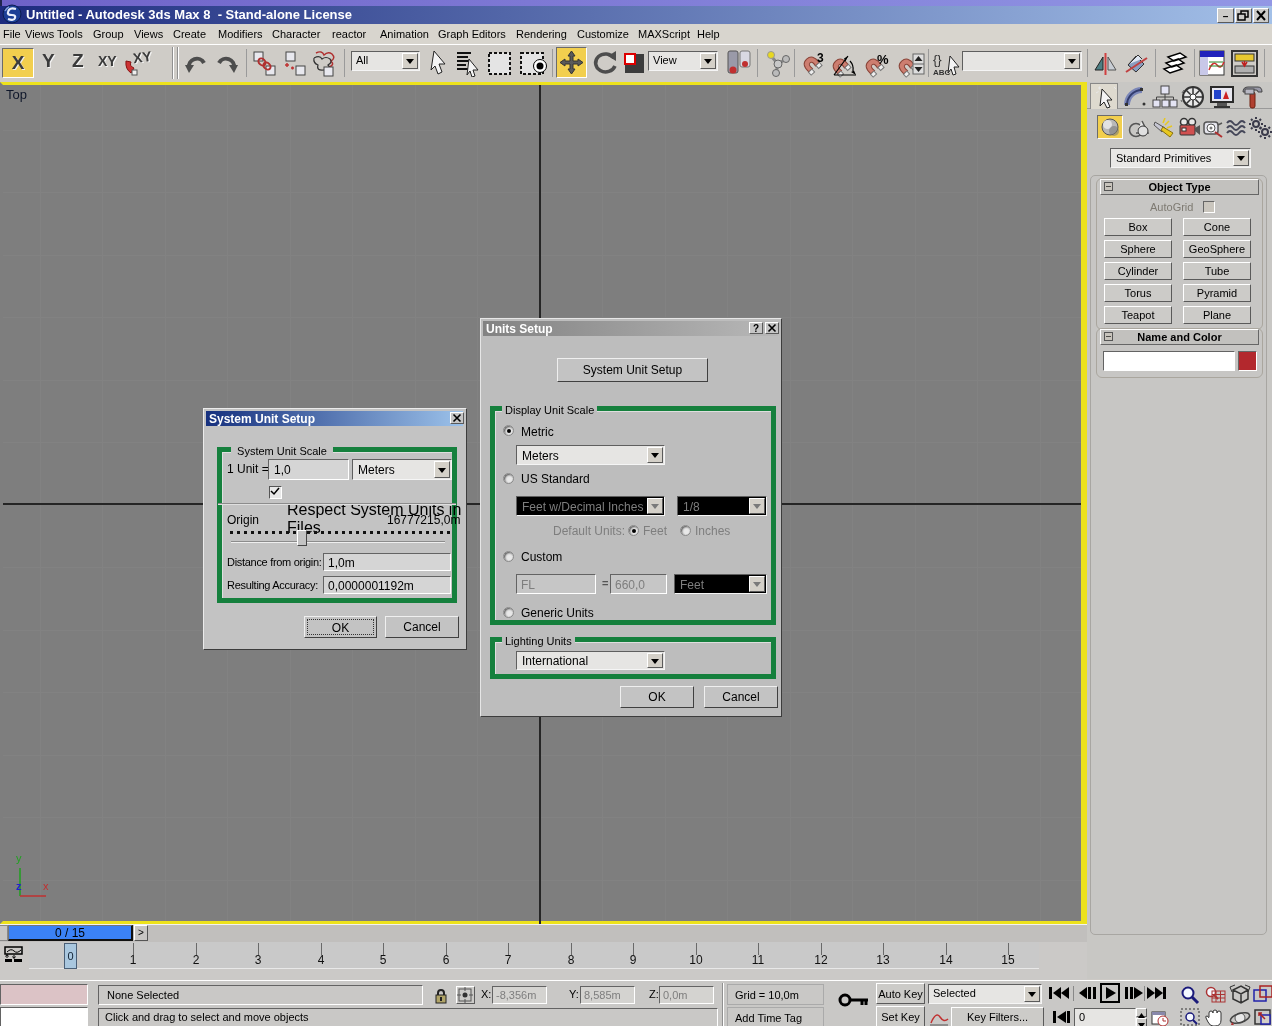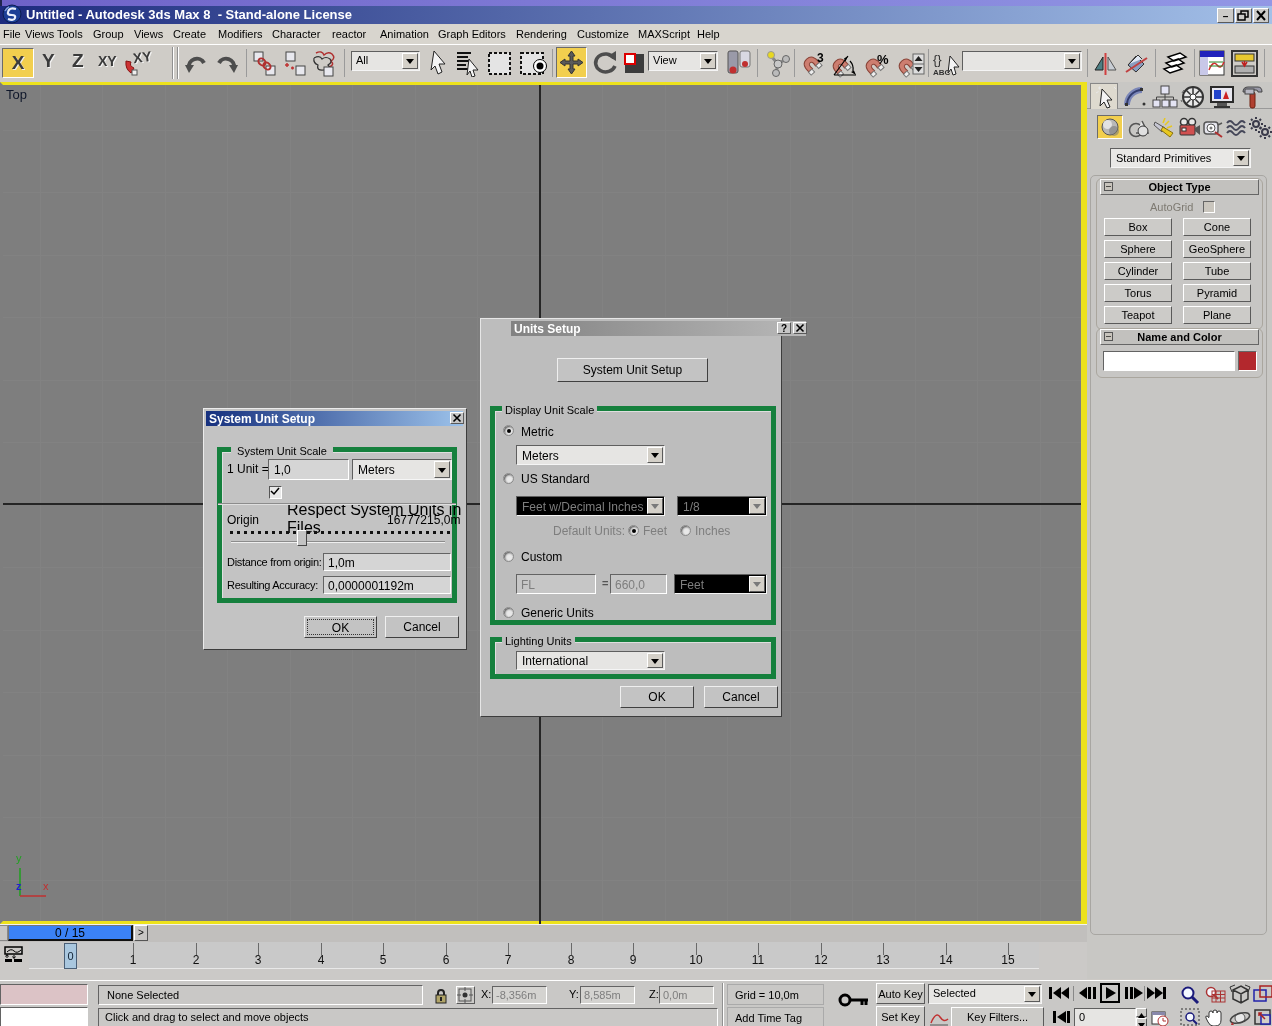--- a/index.html
+++ b/index.html
@@ -459,21 +459,21 @@
       <div class="tnum" style="left:854px">13</div>
     <div class="tick" style="left:917px"></div>
       <div class="tnum" style="left:917px">14</div>
     <div class="tick" style="left:979px"></div>
       <div class="tnum" style="left:979px">15</div>
   </div>
   <div class="abs" style="left:64px;top:1px;width:13px;height:26px;background:#a9c7df;border:1px solid #4a5f77;text-align:center;font-size:11px;line-height:24px;color:#123;">0</div>
 </div>
 
 <div id="unitsdlg" class="abs" style="left:480px;top:318px;width:302px;height:399px;background:#bdbdbd;border-top:1px solid #e6e6e6;border-left:1px solid #e6e6e6;border-right:1.5px solid #3c3c3c;border-bottom:1.5px solid #3c3c3c;font-size:11px;">
-  <div class="abs" style="left:2px;top:2px;width:295px;height:15px;background:linear-gradient(to right,#828282,#b8b8b8);margin-left:28px;">
+  <div class="abs" style="left:2px;top:2px;width:295px;height:15px;background:linear-gradient(to right,#828282,#b8b8b8);">
     <span class="abs" style="left:3px;top:1px;color:#fff;font-weight:bold;font-size:12px;">Units Setup</span>
     <div class="btn abs" style="left:266px;top:1px;width:14px;height:12px;background:#c6c6c6;font-weight:bold;font-size:10px;line-height:11px;">?</div>
     <div class="btn abs" style="left:282px;top:1px;width:14px;height:12px;background:#c6c6c6;"><svg width="12" height="10">
           <path d="M2.5 1.5 L9.5 8.5 M9.5 1.5 L2.5 8.5" stroke="#000" stroke-width="1.6"></path>
         </svg></div>
   </div>
   <div class="dlgbtn abs" style="left:76px;top:39px;width:151px;height:24px;line-height:23px;">System Unit Setup</div>
   <div class="abs group" style="left:9px;top:87px;width:286px;height:219px;">
       <span class="gtitle" style="background:#bdbdbd;">Display Unit Scale</span>
     </div>

